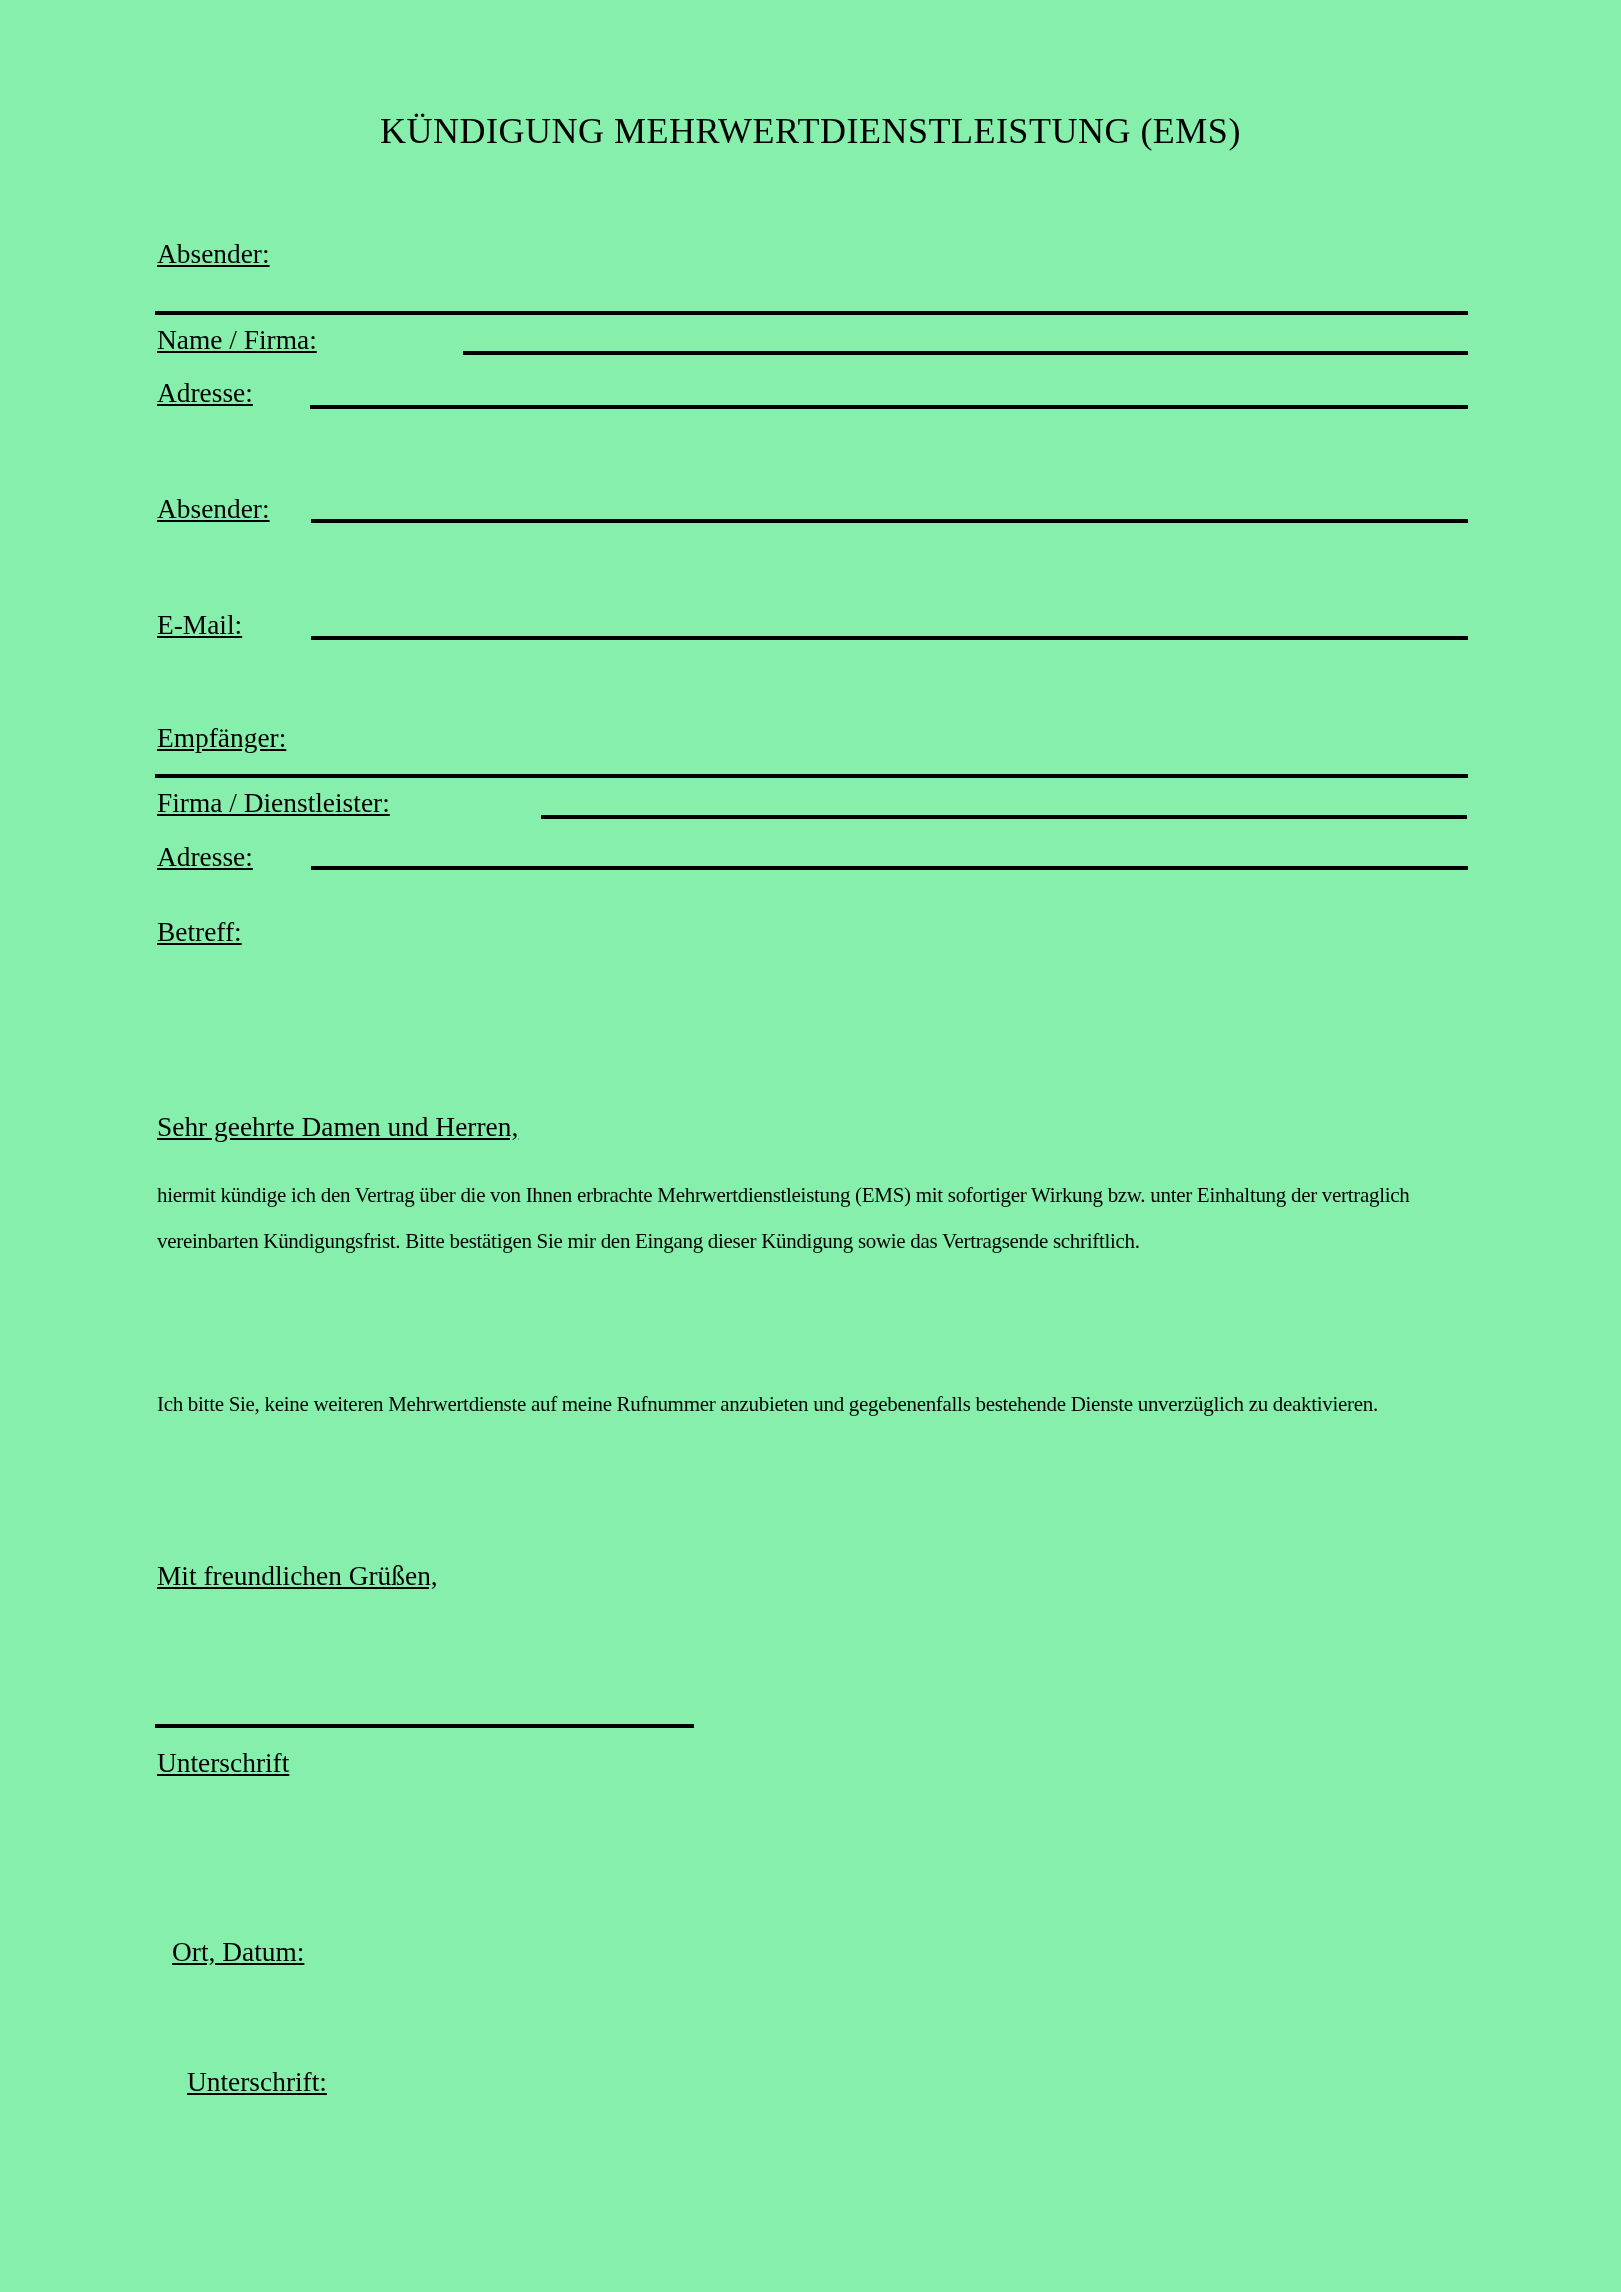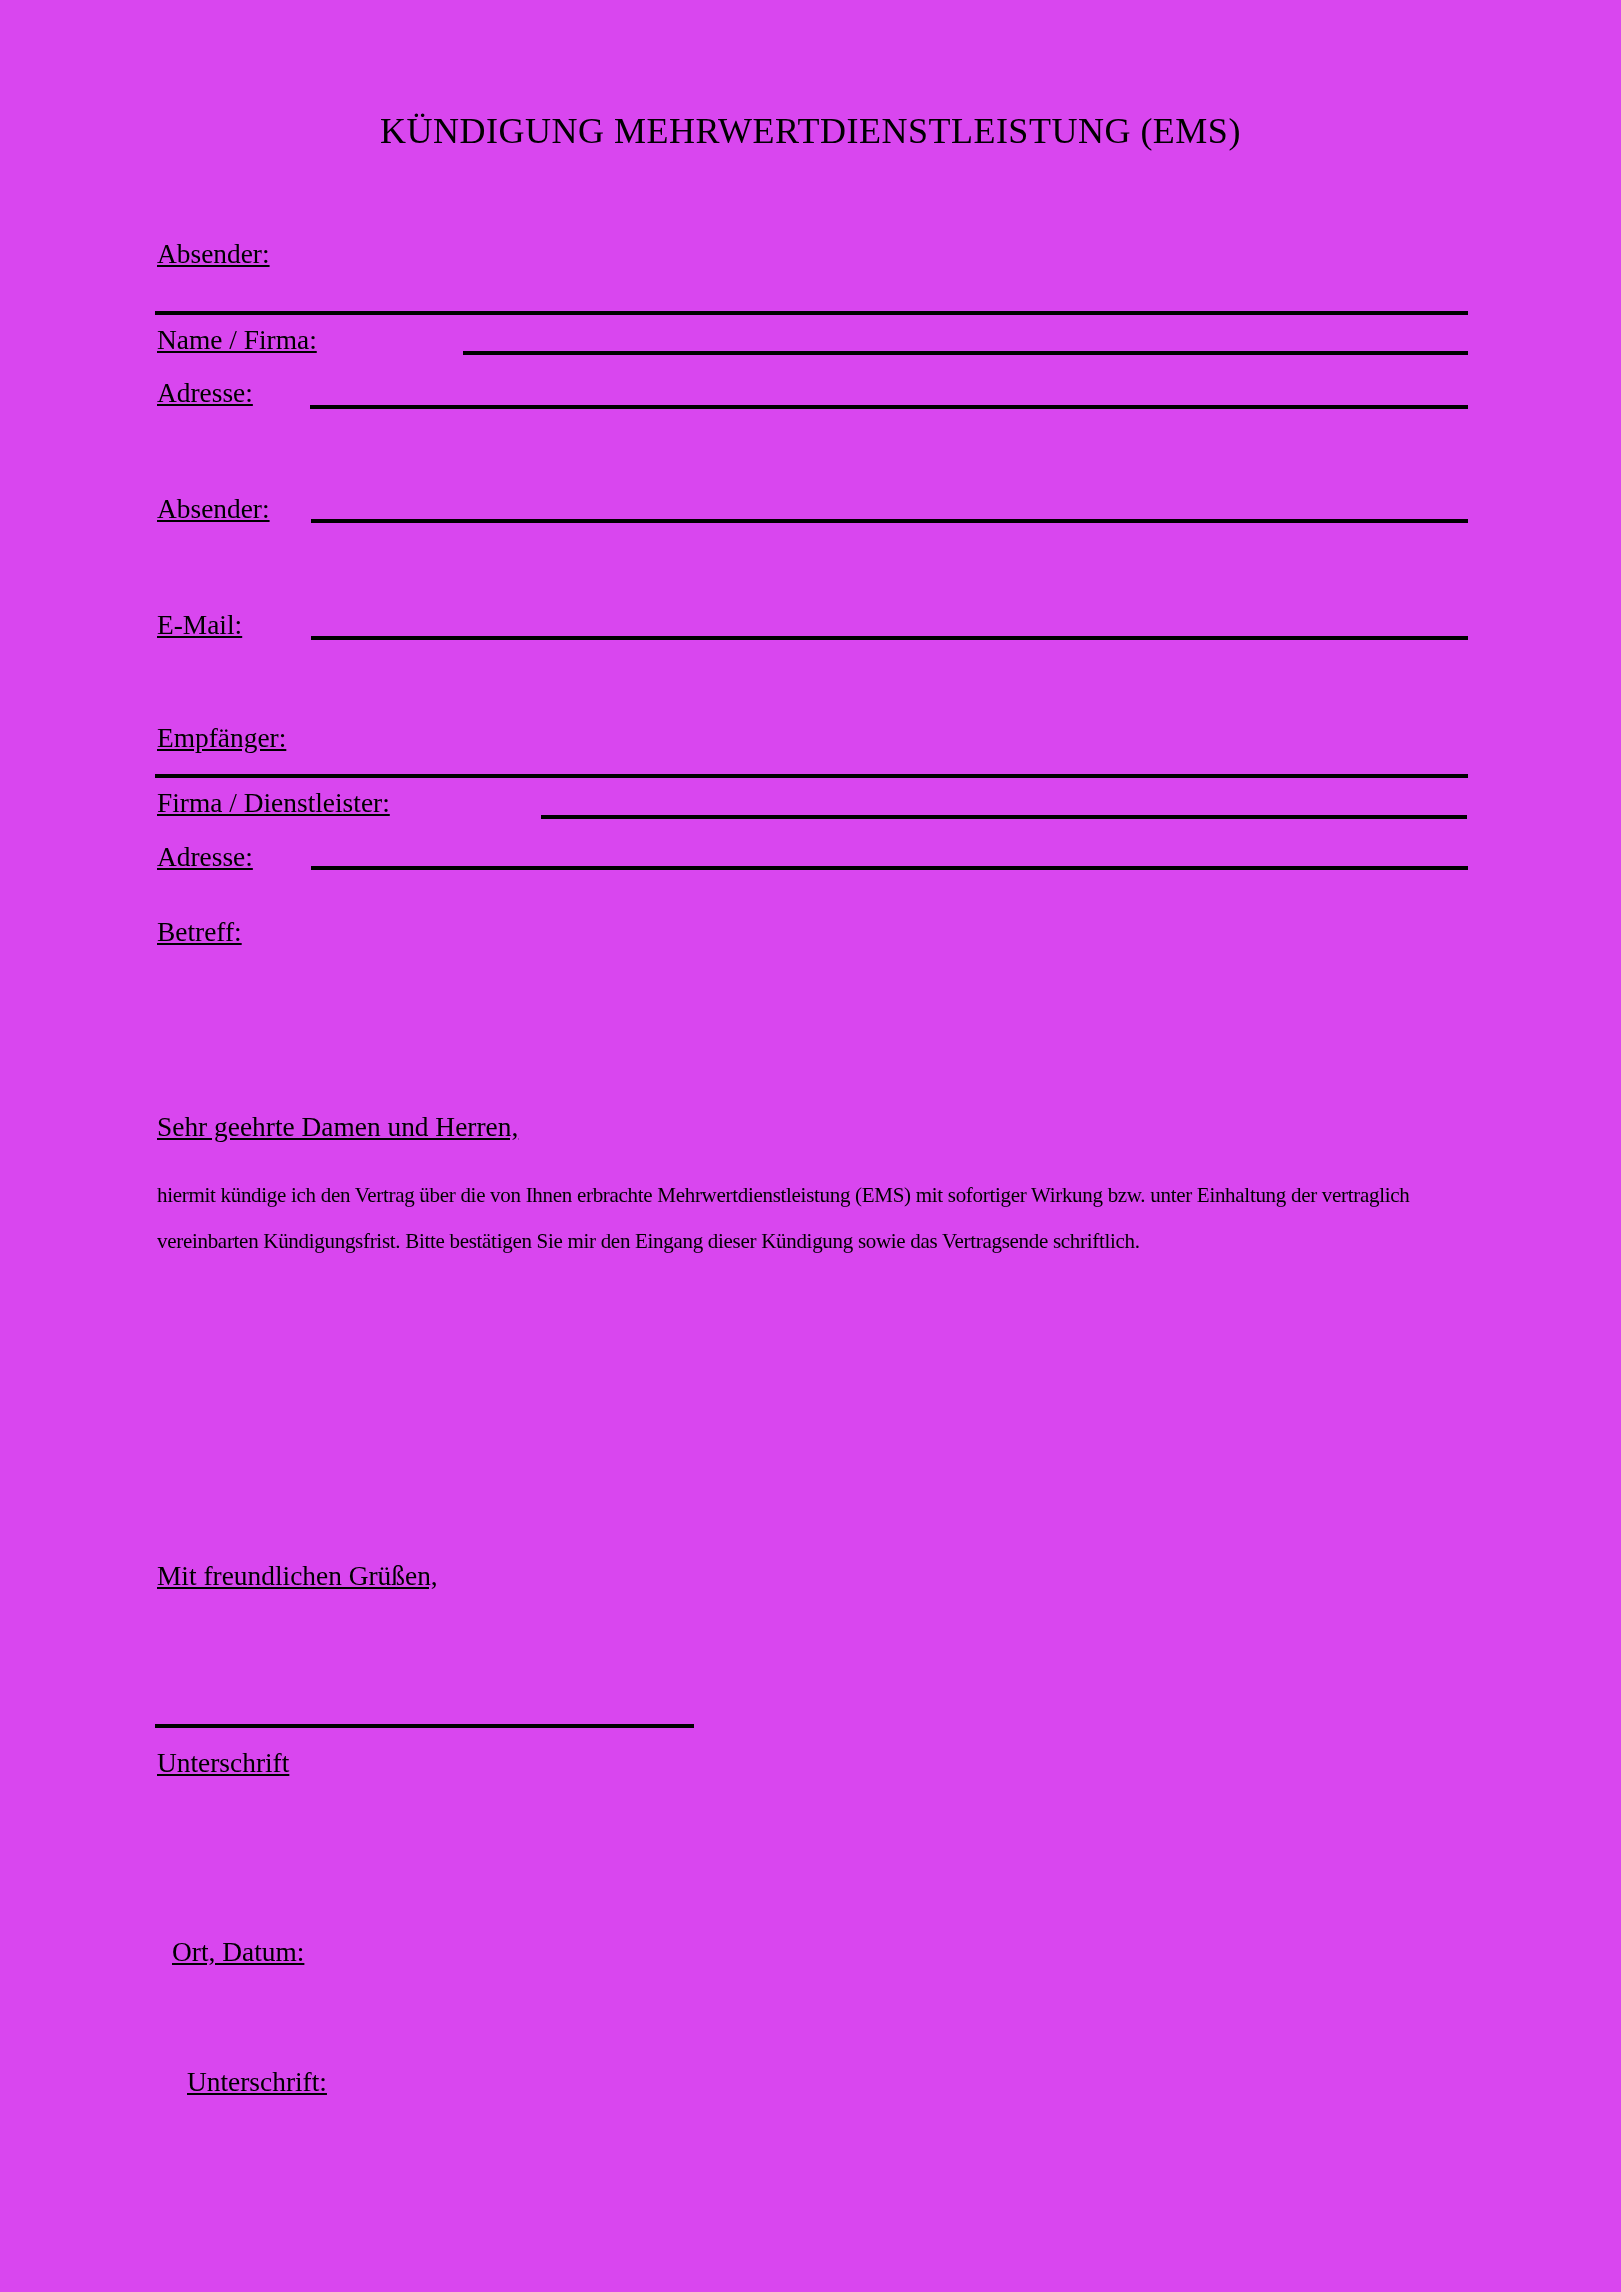--- a/index.html
+++ b/index.html
@@ -4,21 +4,21 @@
   <style>
     html, body {
       margin: 0;
       padding: 0;
       background: #ffffff;
     }
     .page {
       position: relative;
       width: 1621px;
       height: 2293px;
-      background: #d946ef;
+      background: #86efac;
       color: #000000;
       font-family: "Liberation Serif", "DejaVu Serif", serif;
       overflow: hidden;
     }
     .title {
       position: absolute;
       left: 0;
       top: 110px;
       width: 100%;
       margin: 0;
@@ -88,20 +88,21 @@
 
   <div class="label" style="top:841px">Adresse:</div>
   <div class="fieldline" style="top:866px; left:311px; width:1157px"></div>
 
   <div class="label" style="top:916px">Betreff:</div>
 
   <div class="label" style="top:1111px">Sehr geehrte Damen und Herren,</div>
 
   <p class="para" style="top:1172px">hiermit kündige ich den Vertrag über die von Ihnen erbrachte Mehrwertdienstleistung (EMS) mit sofortiger Wirkung bzw. unter Einhaltung der vertraglich vereinbarten Kündigungsfrist. Bitte bestätigen Sie mir den Eingang dieser Kündigung sowie das Vertragsende schriftlich.</p>
 
+  <p class="para" style="top:1381px">Ich bitte Sie, keine weiteren Mehrwertdienste auf meine Rufnummer anzubieten und gegebenenfalls bestehende Dienste unverzüglich zu deaktivieren.</p>
 
   <div class="label" style="top:1560px">Mit freundlichen Grüßen,</div>
 
   <div class="fieldline" style="top:1724px; left:155px; width:539px"></div>
   <div class="label" style="top:1747px">Unterschrift</div>
 
   <div class="label" style="top:1936px; left:172px">Ort, Datum:</div>
   <div class="label" style="top:2066px; left:187px">Unterschrift:</div>
 
 </div>

